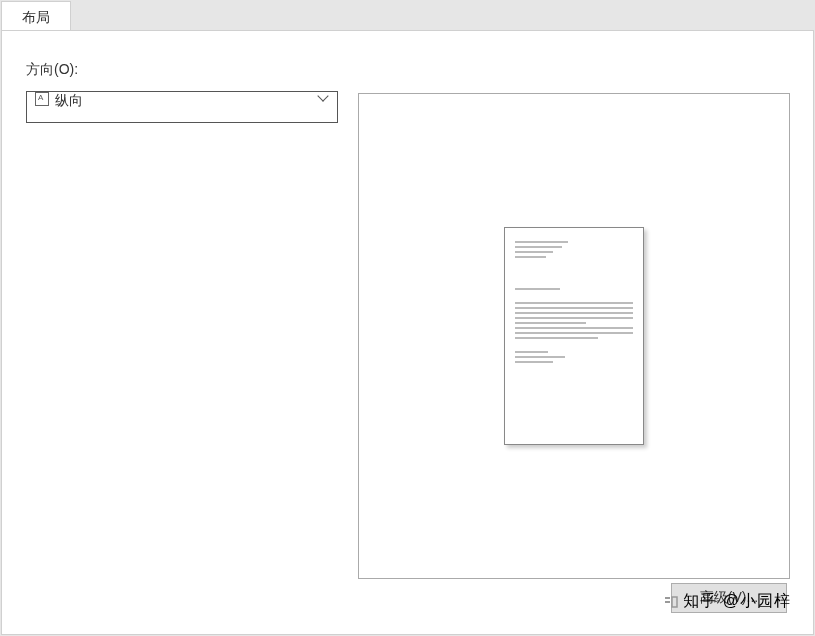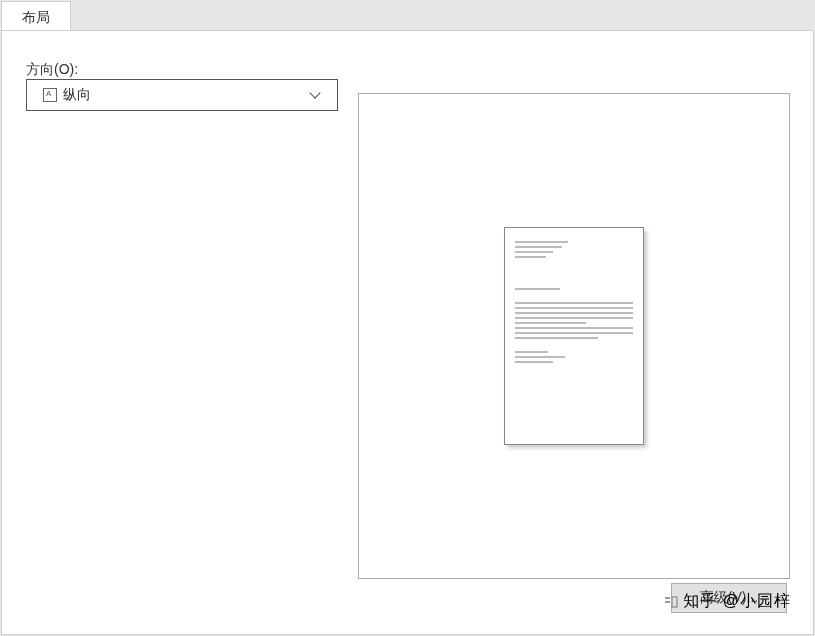--- a/index.html
+++ b/index.html
@@ -45,30 +45,30 @@
     }
     .left-panel {
       position: absolute;
       top: 30px;
       left: 24px;
       width: 315px;
     }
     .field-label {
       font-size: 14px;
       color: #333;
-      margin-bottom: 0;
+      margin-bottom: 12px;
     }
     .dropdown {
       width: 312px;
       height: 32px;
       border: 1px solid #555;
       background: #fff;
       display: flex;
-      align-items: center;
-      padding: 0 16px;
+      align-items: flex-start;
+      padding: 0 8px;
       cursor: pointer;
       position: relative;
     }
     .dropdown-icon {
       width: 14px;
       height: 14px;
       border: 1px solid #666;
       margin-right: 6px;
       position: relative;
       background: #fff;

